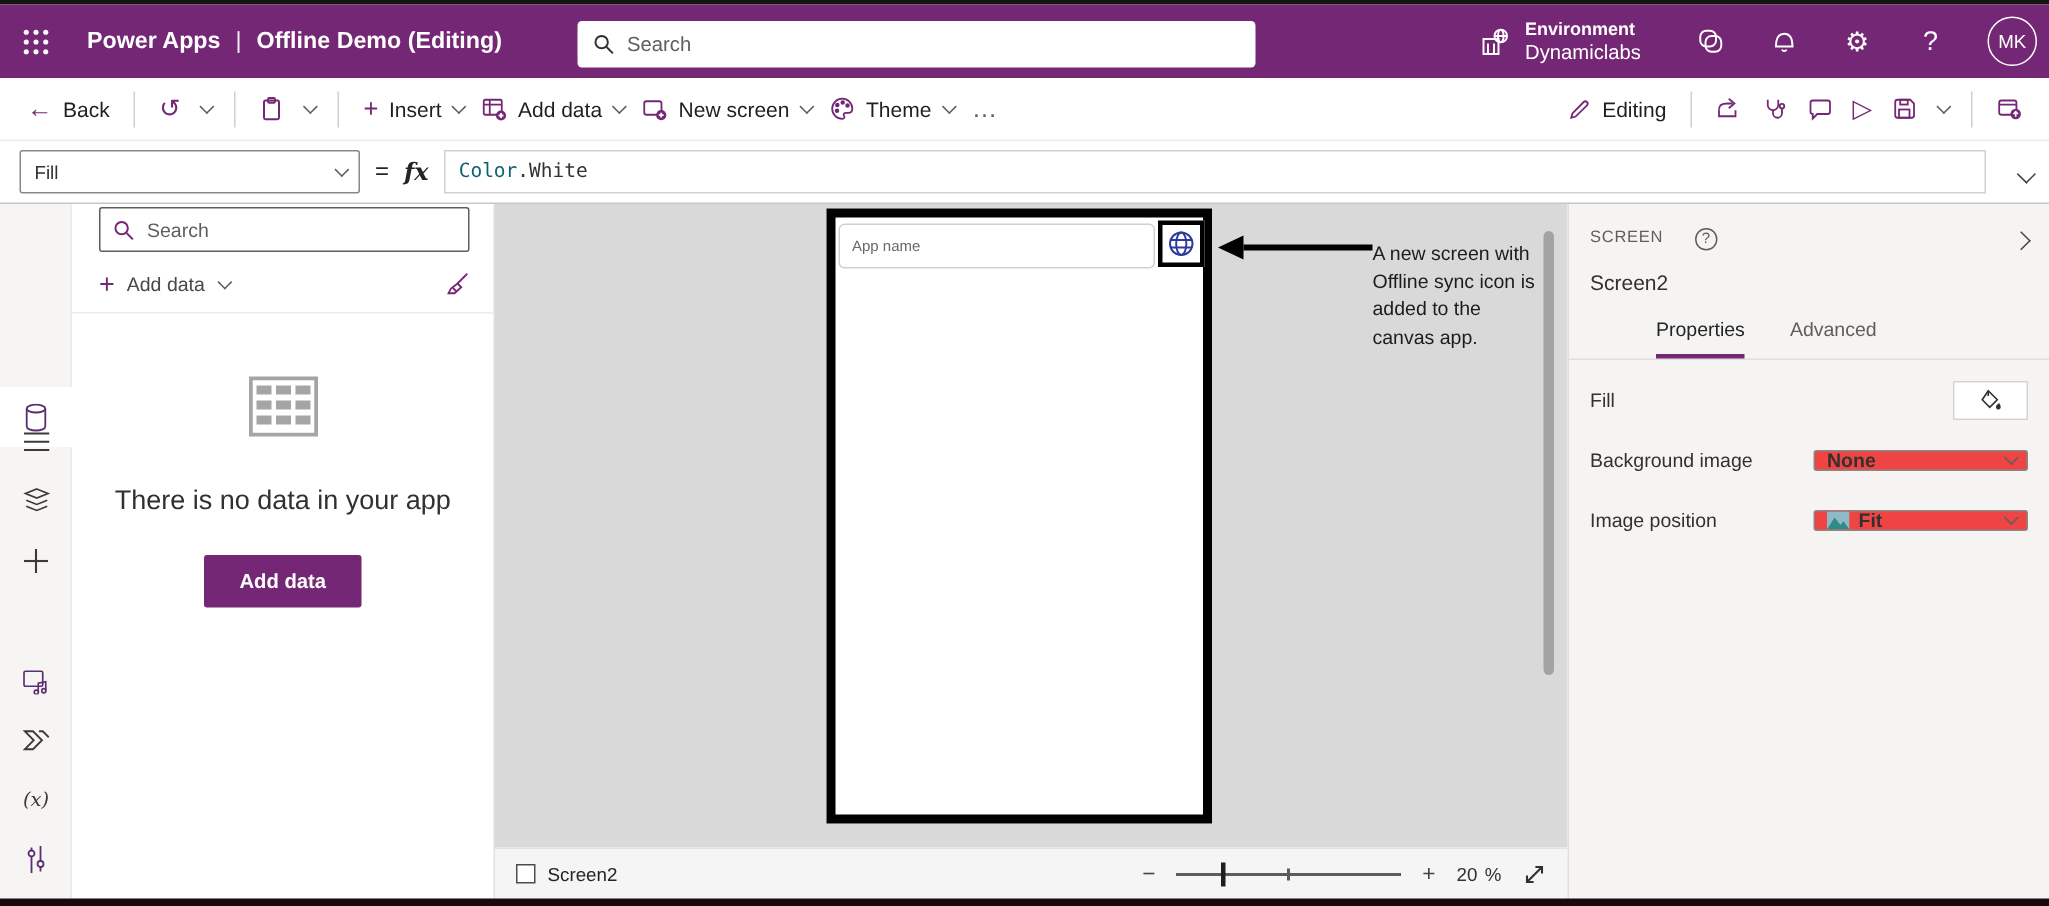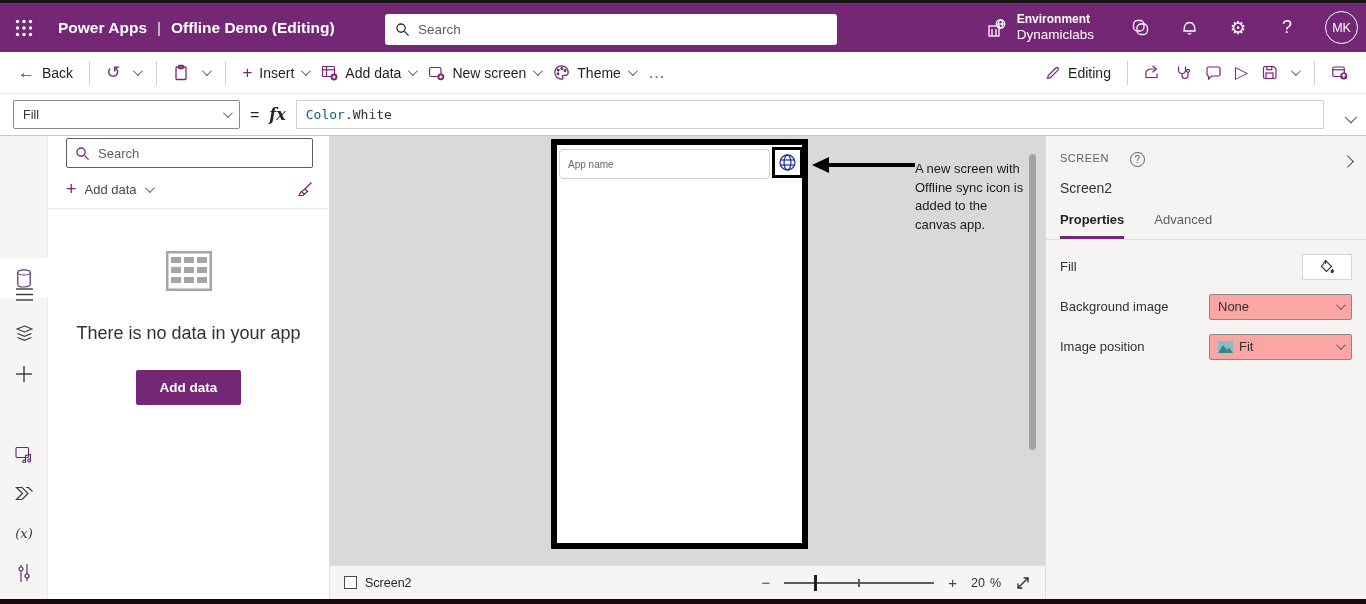--- a/index.html
+++ b/index.html
@@ -131,28 +131,28 @@
     border-left:1px solid #e1dfdd; }
   .rp-head { display:flex; align-items:flex-start; gap:21px; padding:16px 14px 0 14px; }
   .rp-type { font-size:11px; letter-spacing:.5px; color:#605e5c; }
   .help-circle { width:15px; height:15px; border:1px solid #605e5c; border-radius:50%;
     display:flex; align-items:center; justify-content:center; font-size:10px; color:#605e5c; cursor:pointer; }
   .rp-collapse { margin-left:auto; cursor:pointer; }
   .rp-collapse .chev { transform:rotate(-45deg); width:9px; height:9px; border-color:#444; }
   .rp-name { font-size:14px; color:#323130; padding:10px 14px 0 14px; }
   .rp-tabs { display:flex; gap:30px; padding:16px 14px 0 14px; border-bottom:1px solid #e1dfdd; }
   .rp-tab { font-size:13px; padding-bottom:9px; cursor:pointer; color:#605e5c; }
-  .rp-tab.active { color:#242424; font-weight:bold; border-bottom:3px solid #742774; }
+  .rp-tab.active { color:#242424; font-weight:normal; border-bottom:3px solid #742774;margin-left:44px; }
   .rp-row { display:flex; align-items:center; padding:0 14px; margin-top:13px; height:27px; }
   .rp-label { font-size:13px; color:#323130; }
   .rp-ctl { margin-left:auto; }
   .fillbtn { width:50px; height:26px; background:#fff; border:1px solid #d6d4d2;
     display:flex; align-items:center; justify-content:center; cursor:pointer; }
-  .rp-select { width:143px; height:26px; background:#fca5a5; border:1px solid #8a8886; border-radius:2px;
-    display:flex; align-items:center; gap:6px; padding:0 8px; font-size:13px; color:#323130; cursor:pointer; }
+  .rp-select { width:143px; height:14px; background:#ef4444; border:1px solid #8a8886; border-radius:2px;
+    display:flex; align-items:center; gap:6px; padding:0 8px; font-size:13px; color:#323130; cursor:pointer;font-weight:bold; }
   .rp-select .chev { margin-left:auto; }
 
   svg { display:block; }
 </style>
 </head>
 <body>
 
 <div class="app">
   <div class="strip top"></div>
 

